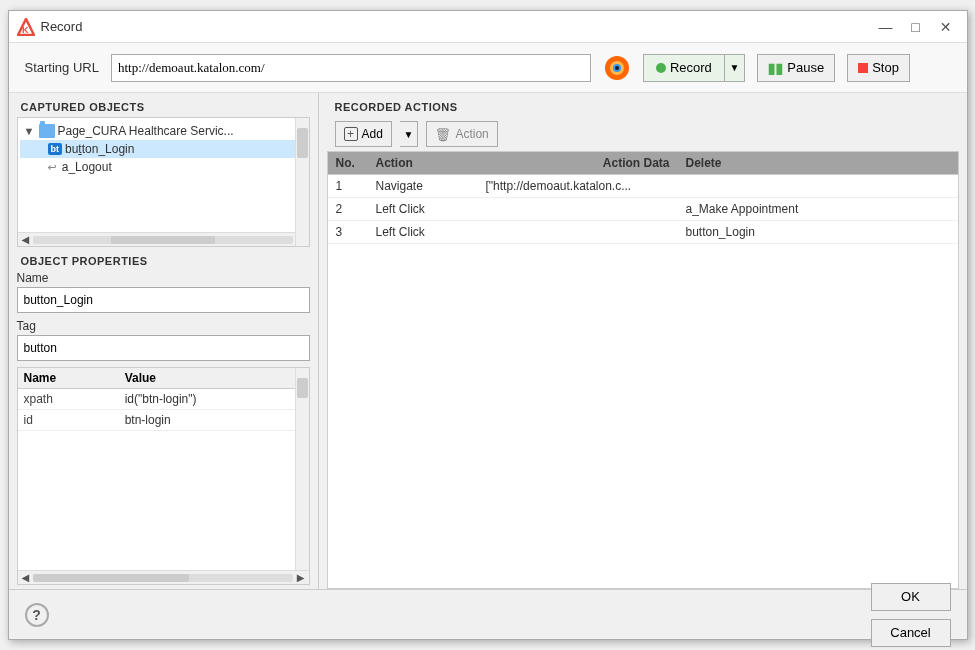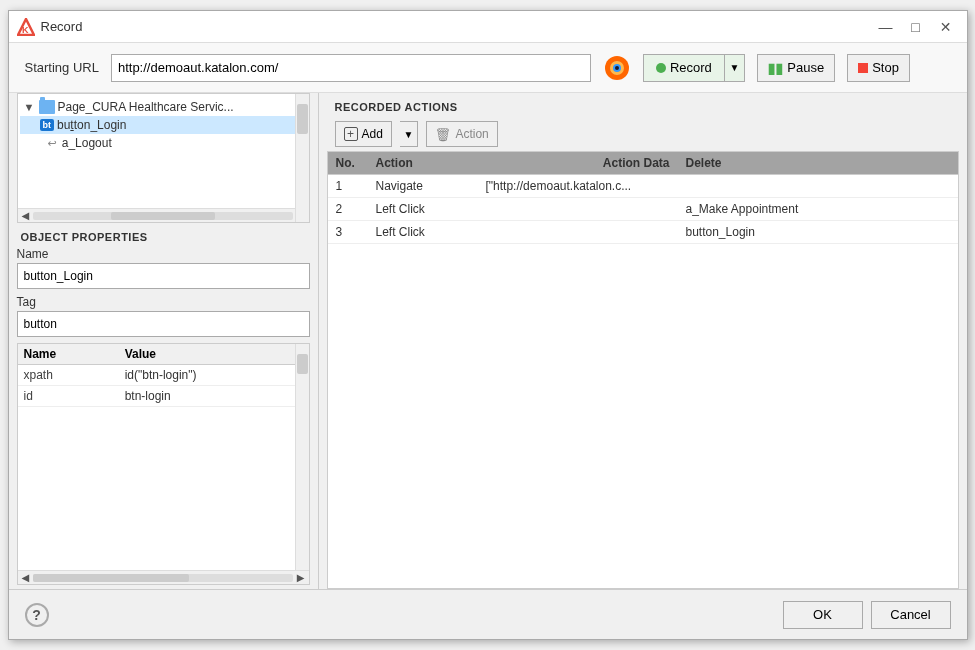--- a/index.html
+++ b/index.html
@@ -79,20 +79,21 @@
       font-weight: 500;
     }
     .url-input {
       flex: 1;
       height: 28px;
       border: 1px solid #aaa;
       padding: 2px 6px;
       font-size: 13px;
       background: #fff;
       max-width: 480px;
+      font-family: Liberation Serif, serif;
     }
     .record-btn-group {
       display: flex;
       align-items: center;
       gap: 0;
     }
     .record-btn {
       height: 28px;
       padding: 0 12px;
       background: #e8f4e8;
@@ -463,20 +464,21 @@
       display: flex;
       align-items: center;
       justify-content: center;
       font-size: 14px;
       color: #555;
       font-weight: bold;
     }
     .footer-right {
       display: flex;
       gap: 8px;
+      flex-direction: column;
     }
     .ok-btn {
       width: 80px;
       height: 28px;
       background: #f0f0f0;
       border: 1px solid #aaa;
       cursor: pointer;
       font-size: 13px;
     }
     .cancel-btn {
@@ -556,31 +558,32 @@
 
     <button class="stop-btn">
       <span style="width:10px;height:10px;background:#f44336;display:inline-block;"></span>
       <span>Stop</span>
     </button>
   </div>
 
   <div class="main-content">
 
     <div class="left-panel">
+      <div class="section-header">CAPTURED OBJECTS</div>
 
       <div class="captured-objects-pane">
         <div class="tree-scroll-area">
 
           <div class="tree-item">
             <span class="tree-expand">▼</span>
             <div class="tree-folder-icon"></div>
             <span class="tree-text">Page_CURA Healthcare Servic...</span>
           </div>
 
-          <div class="tree-item selected" style="padding-left: 20px;">
+          <div class="tree-item selected" style="padding-left: 28px;">
             <span class="btn-tag">bt</span>
             <span class="tree-text">
               <span style="font-weight:normal;">bu</span><span style="text-decoration:underline;cursor:pointer;">t</span><span>ton_Login</span>
             </span>
           </div>
 
           <div class="tree-item" style="padding-left: 28px;">
             <span class="link-tag">↩</span>
             <span class="tree-text">a_Logout</span>
           </div>

